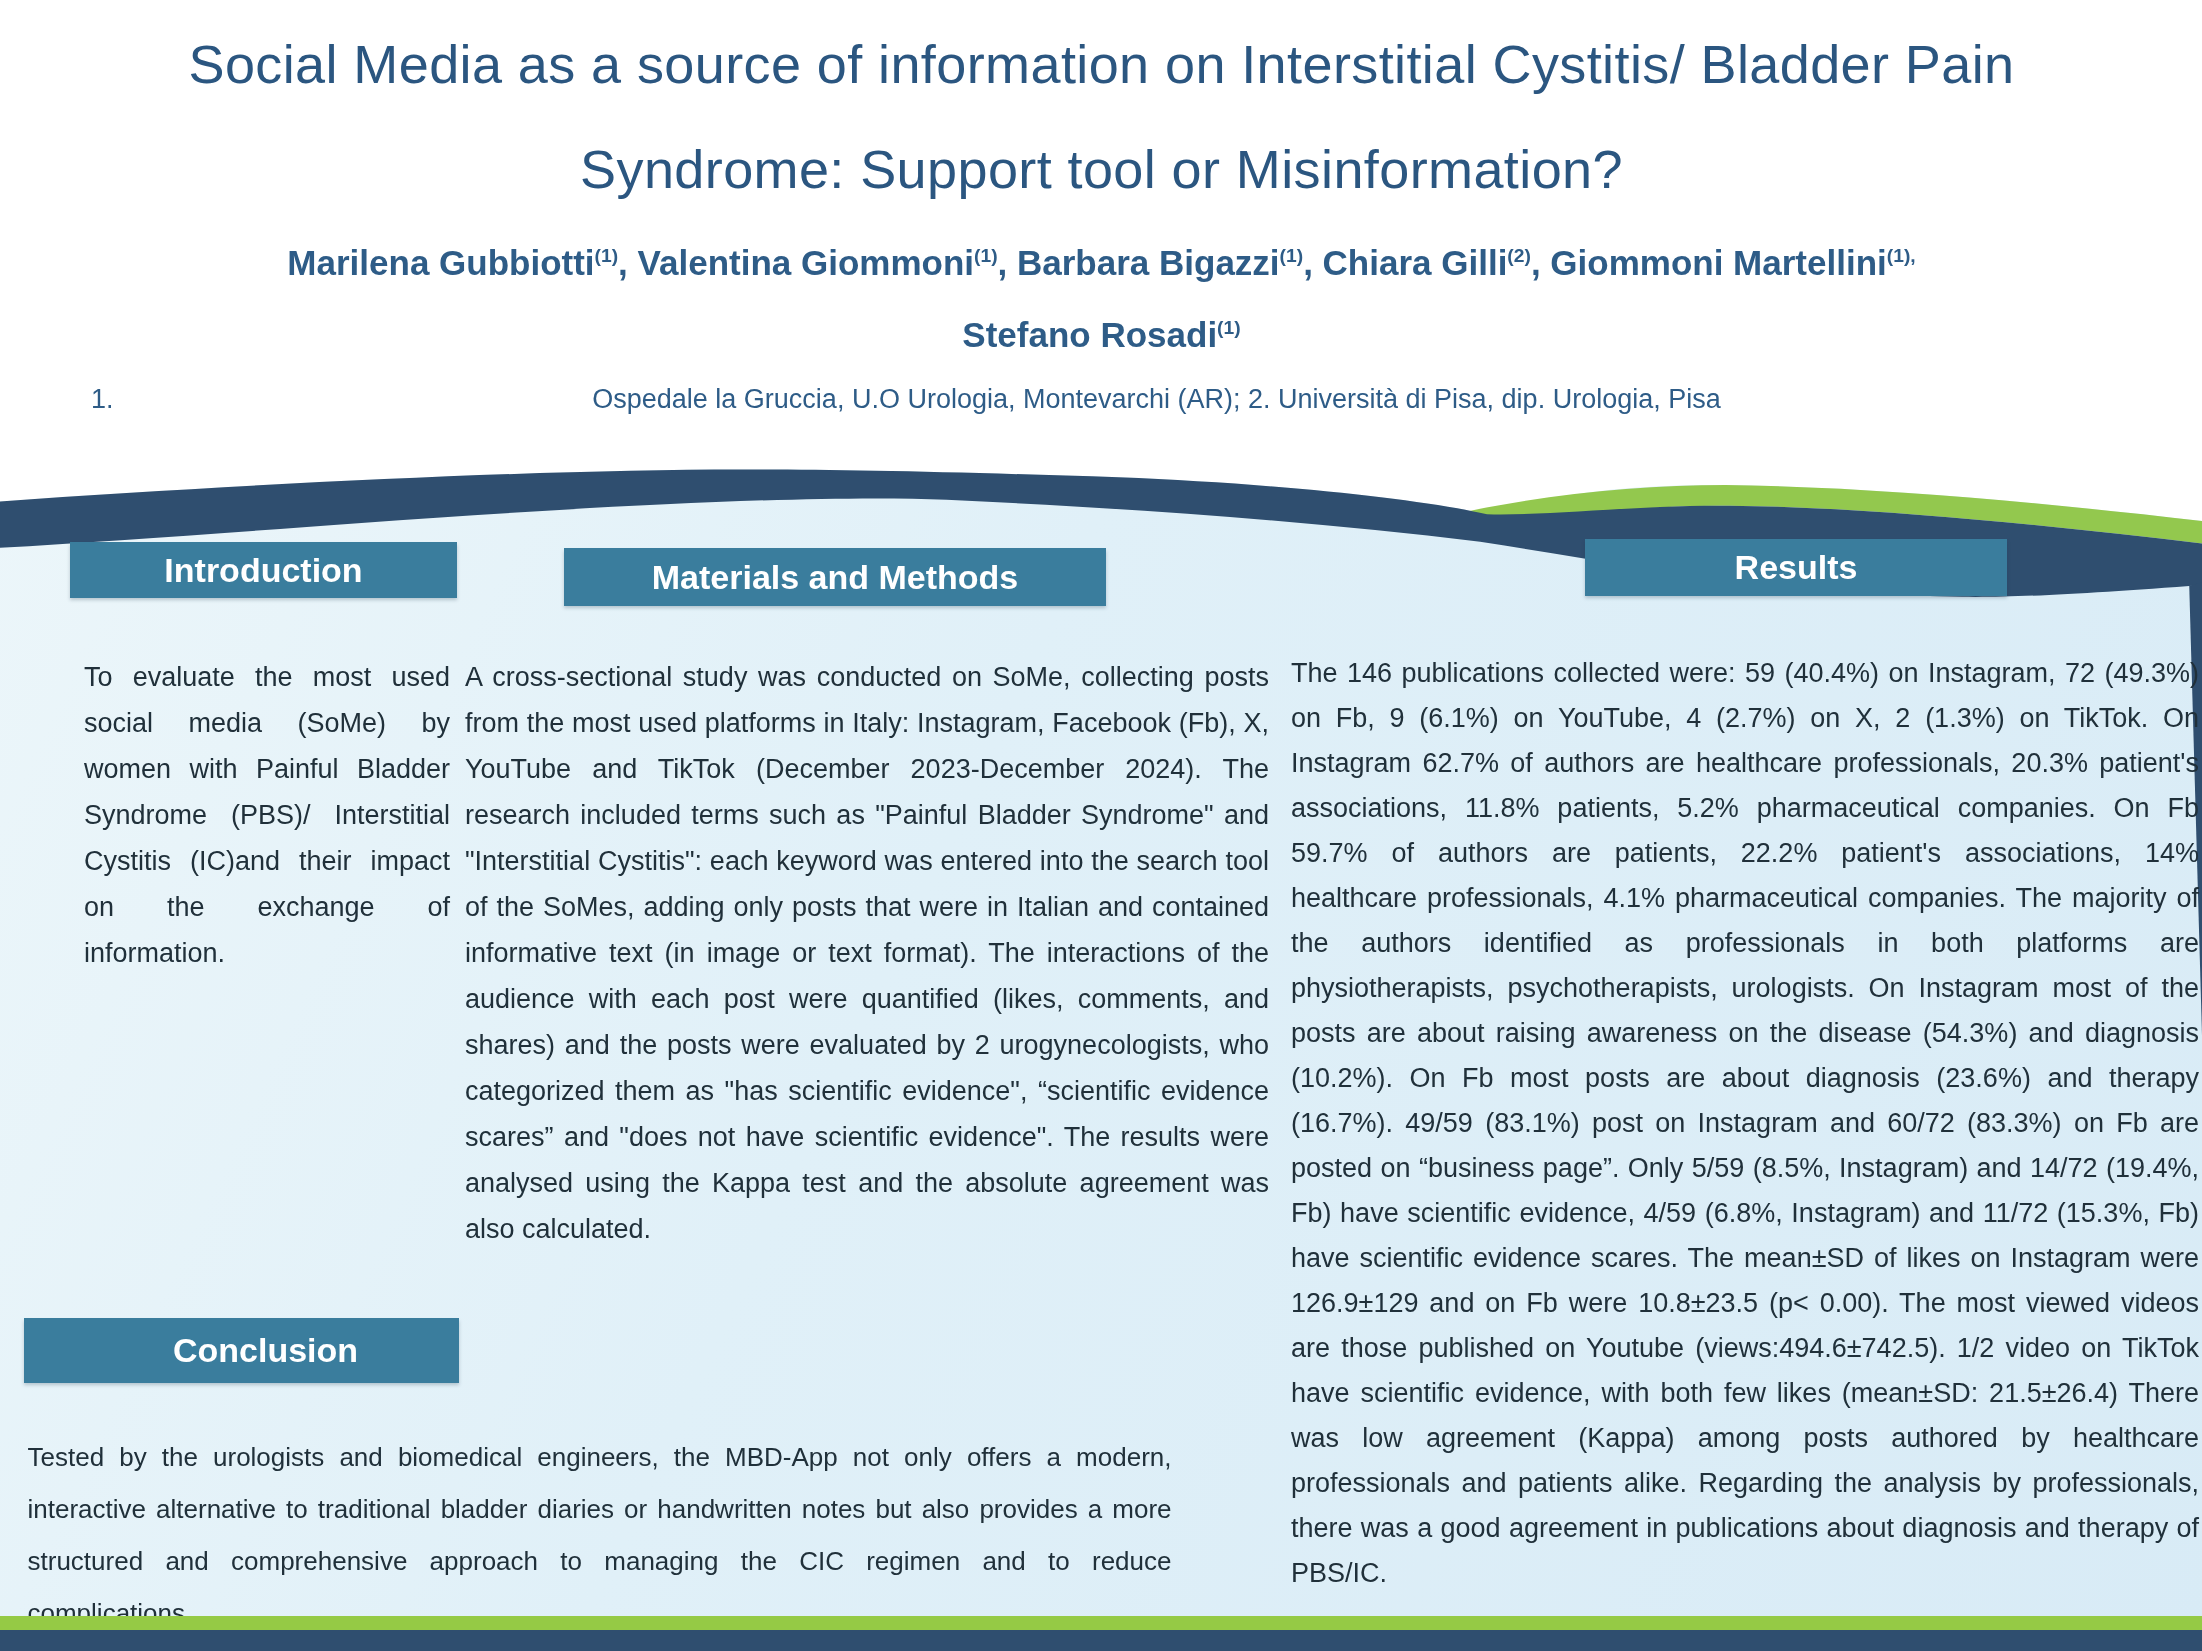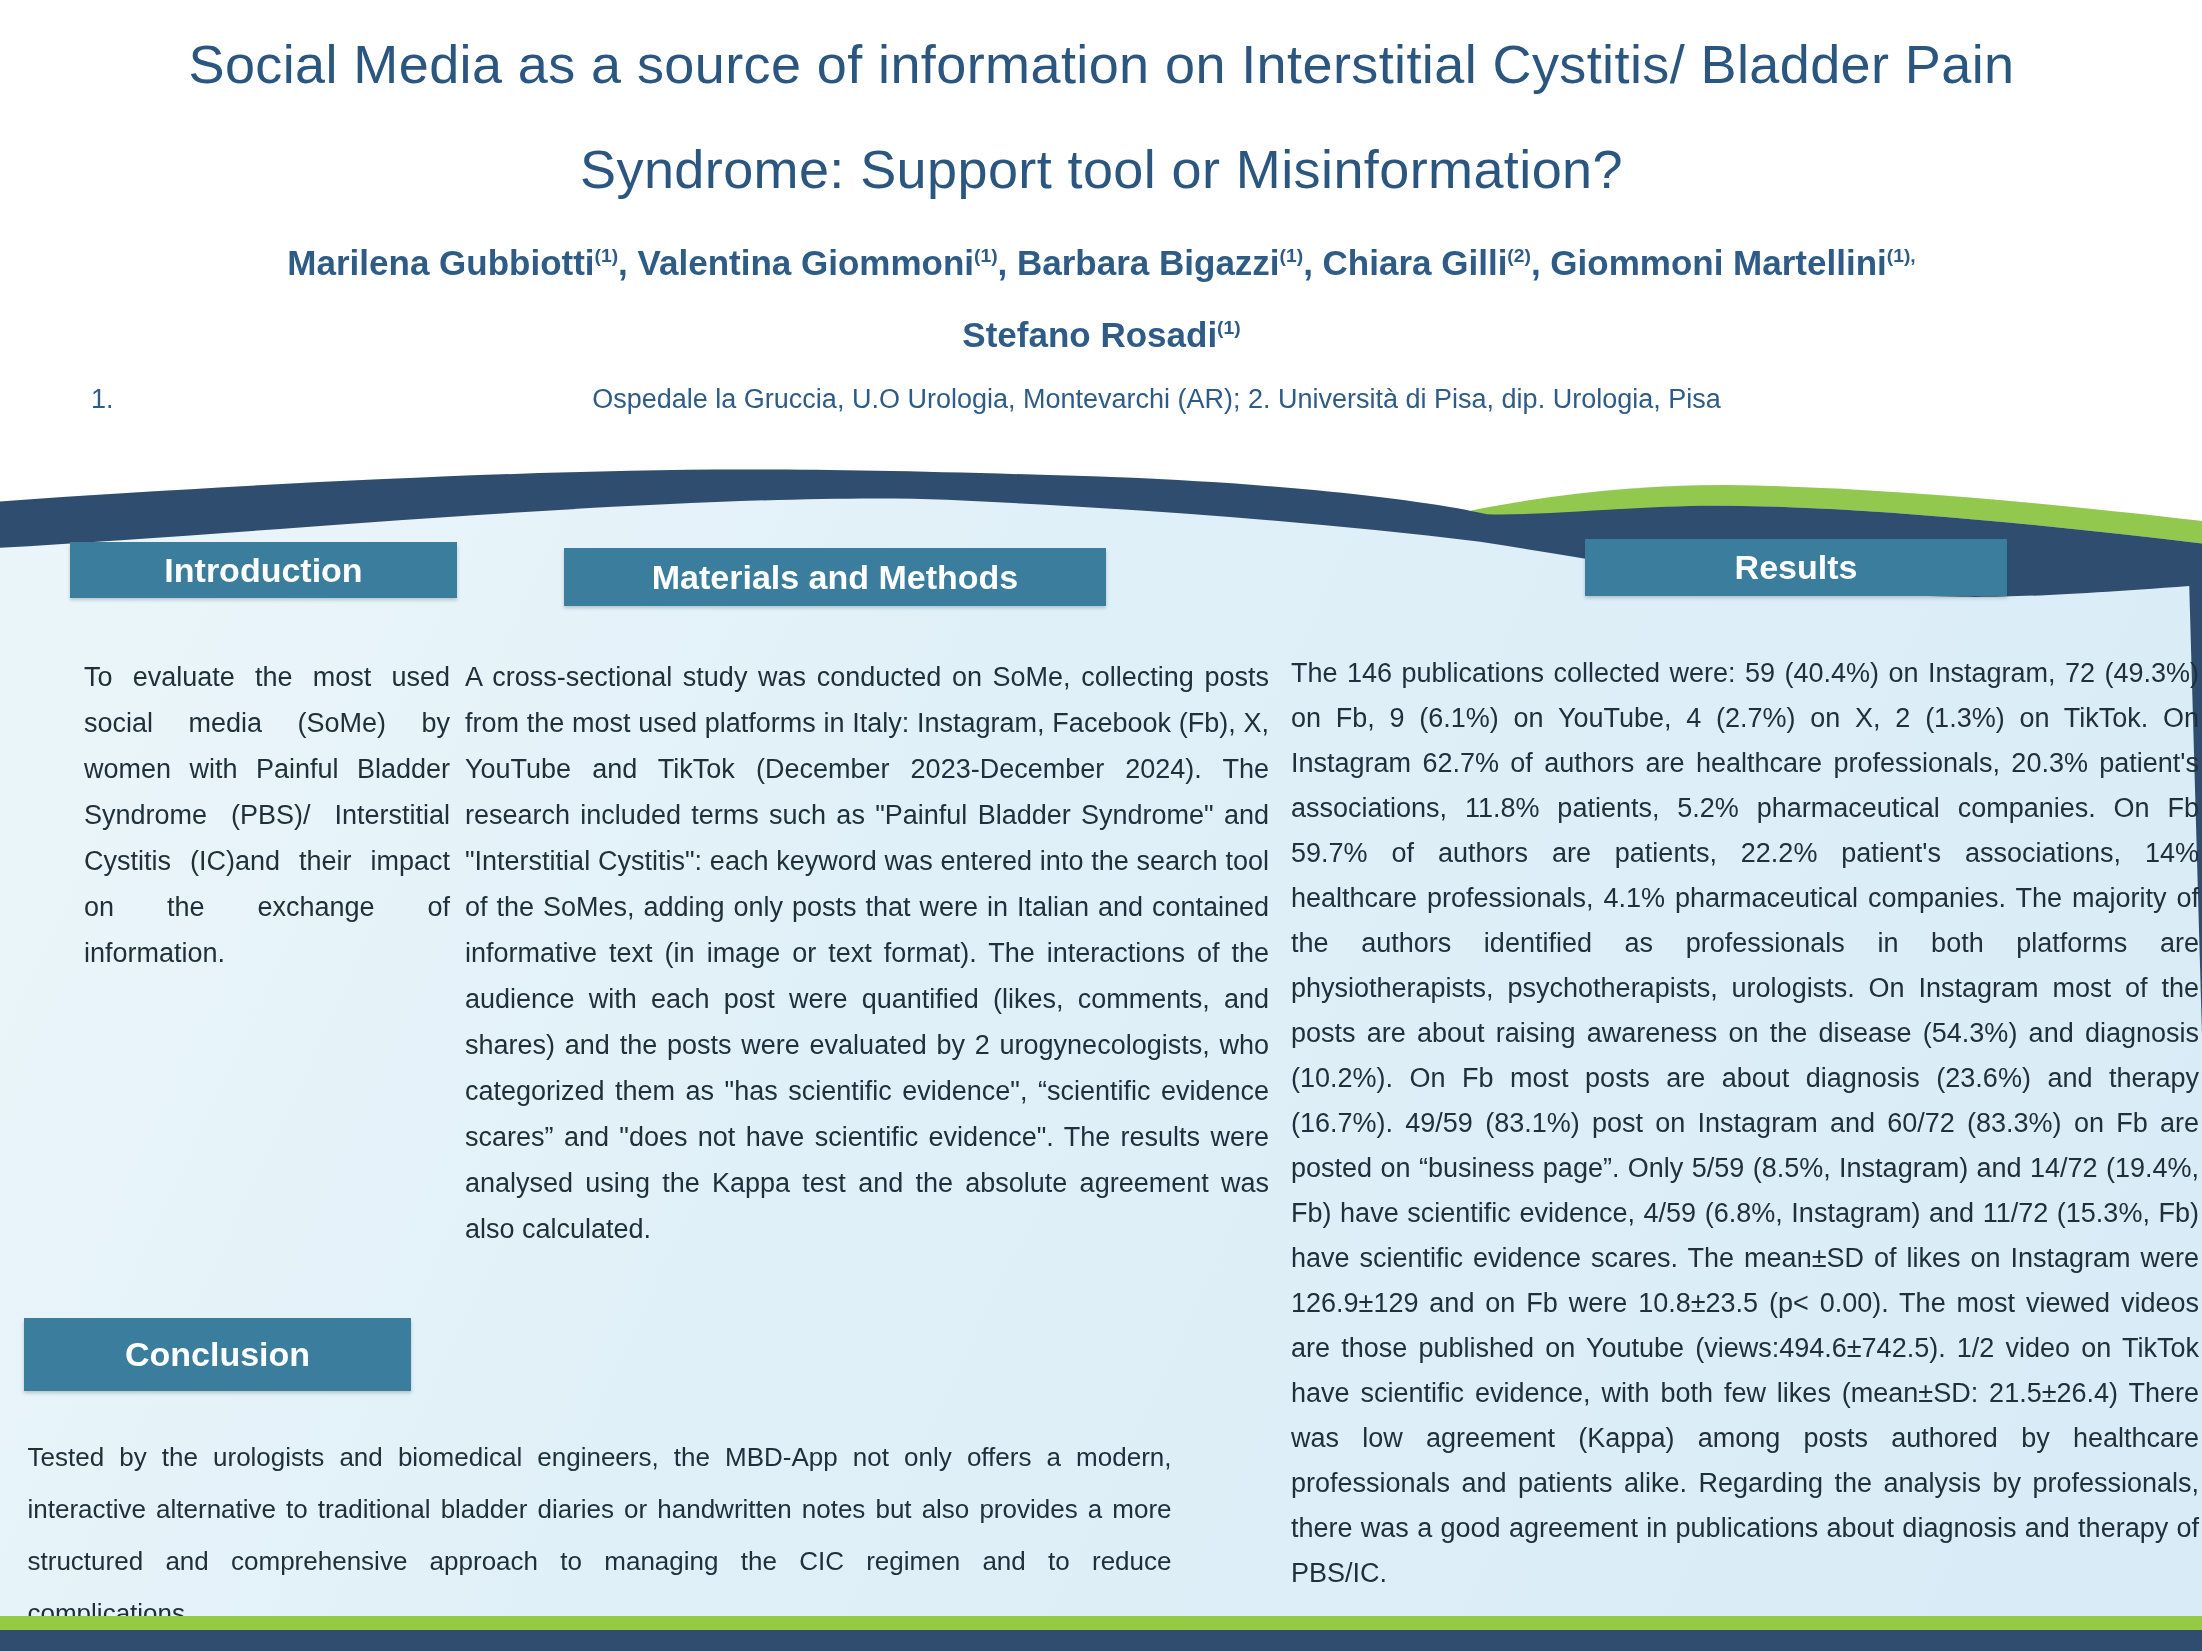--- a/index.html
+++ b/index.html
@@ -34,21 +34,21 @@
   .section-box{
     position:absolute;z-index:3;
     background:#3a7d9d;
     color:#ffffff;font-weight:bold;font-size:34px;
     display:flex;align-items:center;justify-content:center;
     box-shadow:0 2.6px 3.4px rgba(30,60,80,0.25);
   }
   .box-introduction{left:62px;top:542px;width:387px;height:56px;margin-left:8px;}
   .box-methods{left:564px;top:548px;width:542px;height:58px;}
   .box-results{left:1557px;top:539px;width:422px;height:57px;margin-left:28px;}
-  .box-conclusion{left:24px;top:1318px;width:387px;height:73px;}
+  .box-conclusion{left:24px;top:1318px;width:387px;height:65px;padding-left:48px;}
   .body-text{
     position:absolute;z-index:2;
     font-size:27px;line-height:46px;
     text-align:justify;color:#20303a;margin-top:16px;
   }
   .text-introduction{left:84px;top:638px;width:366px;}
   .text-methods{left:465px;top:638px;width:804px;}
   .text-results{left:1291px;top:635px;width:908px;font-size:27px;line-height:45px;}
   .text-conclusion{left:27.5px;top:1415px;width:1144px;font-size:26px;line-height:52px;}
   .stripe{position:absolute;left:0;width:2203px;z-index:4;}

